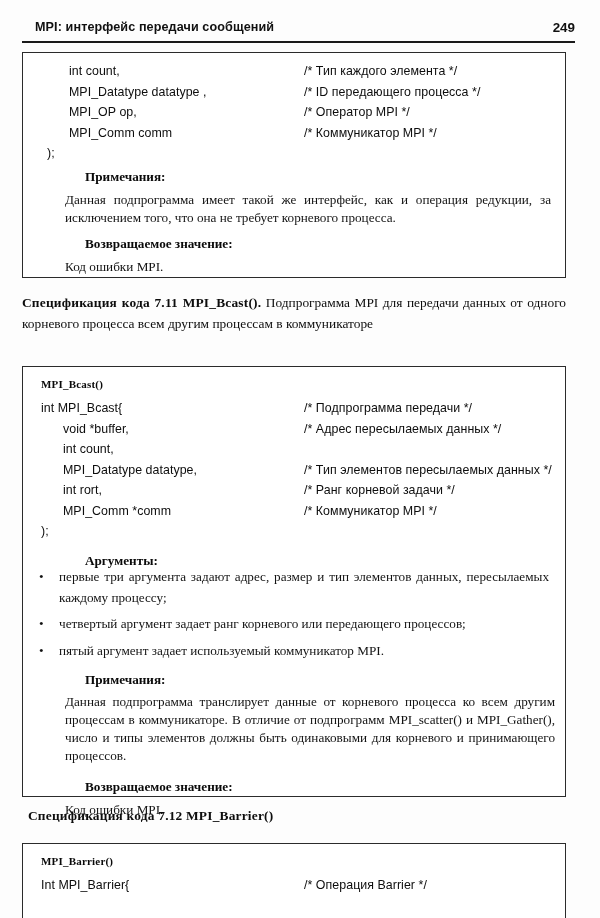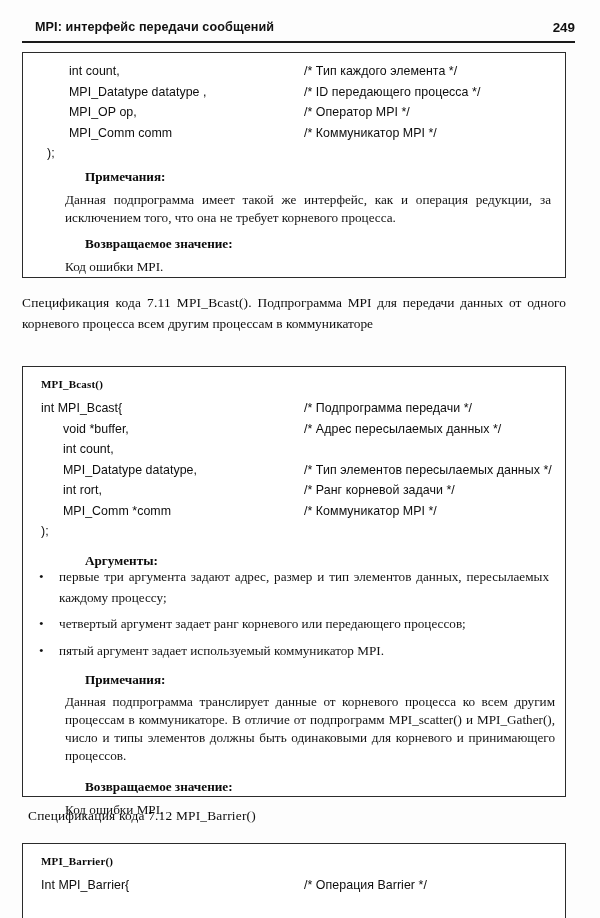--- a/index.html
+++ b/index.html
@@ -153,21 +153,21 @@
   
   .spec-head {
     position: absolute;
     font-family: "Liberation Serif", "DejaVu Serif", serif;
     font-size: 13.4px;
     line-height: 21px;
     color: #0d0d0d;
     text-align: justify;
   }
   .spec-head b {
-    font-weight: 400;
+    font-weight: 700;
     letter-spacing: 0.2px;
   }
 
   
   .inner { position: absolute; }
 </style>
 </head>
 <body>
 
 <div class="page">

